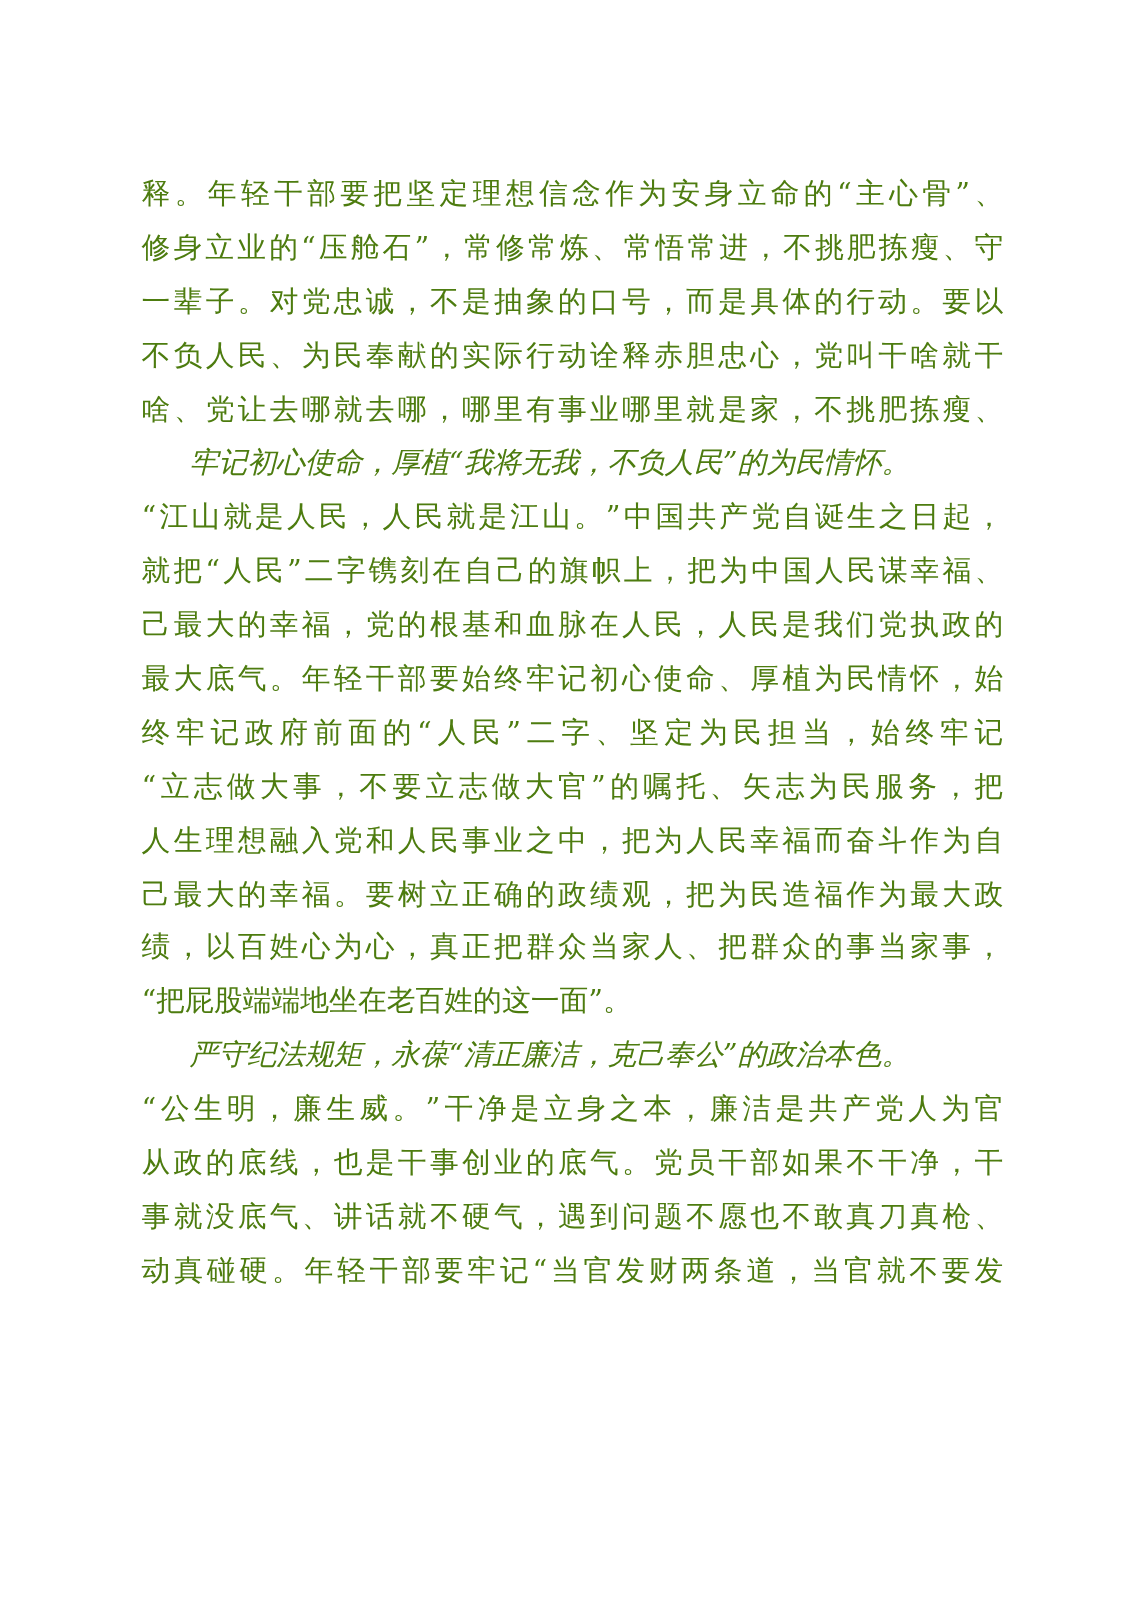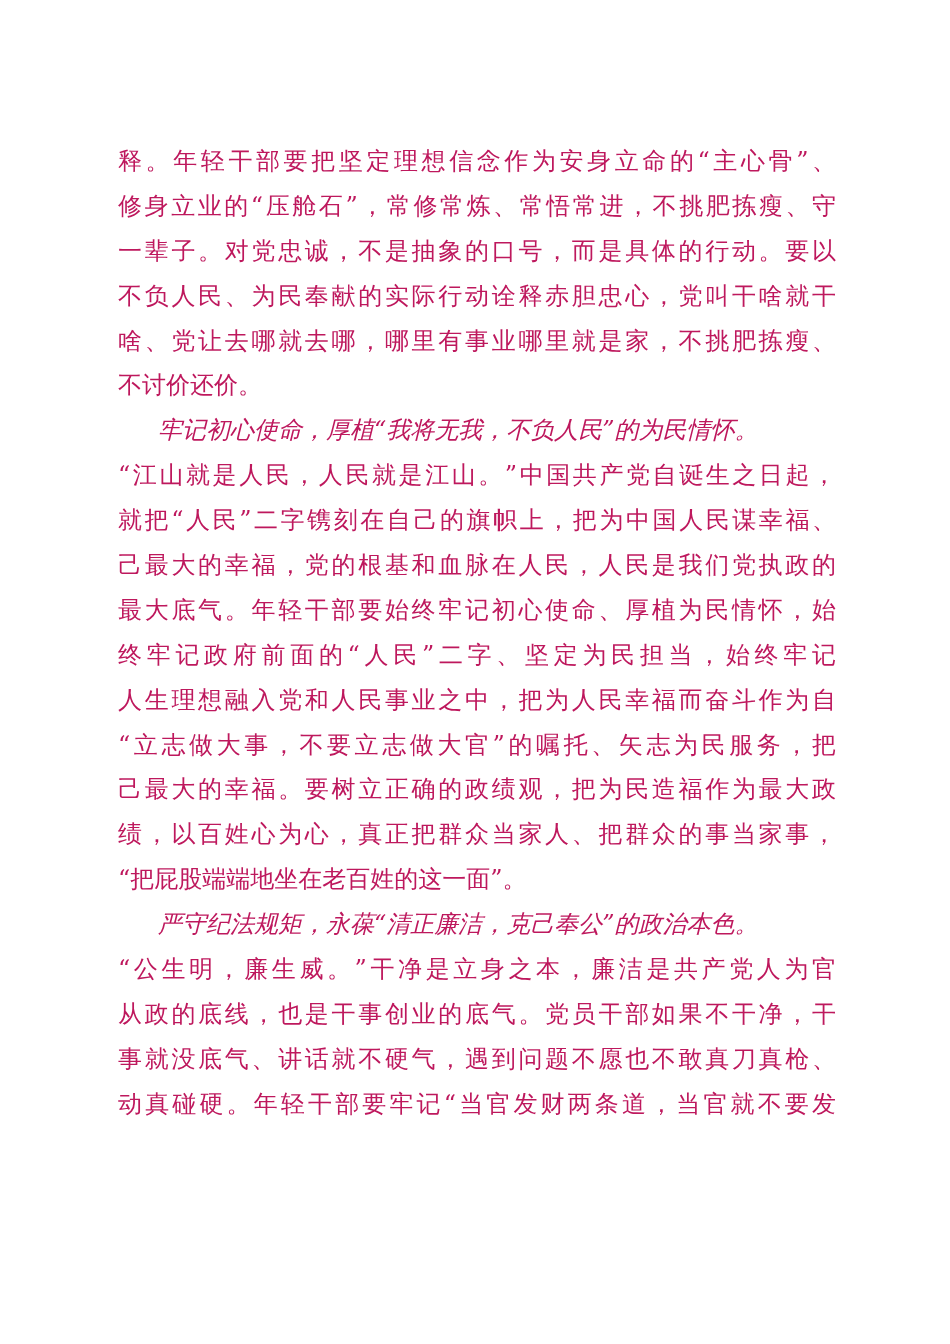--- a/index.html
+++ b/index.html
@@ -19,21 +19,21 @@
       top: 0;
       width: 950px;
       height: 1344px;
       background: #ffffff;
     }
     .content {
       position: absolute;
       left: 118px;
       top: 139px;
       width: 718px;
-      color: #be185d;
+      color: #4d7c0f;
       font-family: "DejaVu Serif", "Liberation Serif", serif;
       font-size: 24px;
       line-height: 44.9px;
     }
     .line {
       display: block;
       height: 44.9px;
       white-space: nowrap;
       text-align: justify;
       text-align-last: justify;
@@ -51,32 +51,31 @@
 
 <div class="page">
   <div class="content">
 
     <div>
       <span class="line">释。年轻干部要把坚定理想信念作为安身立命的“主心骨”、</span>
       <span class="line">修身立业的“压舱石”，常修常炼、常悟常进，不挑肥拣瘦、守</span>
       <span class="line">一辈子。对党忠诚，不是抽象的口号，而是具体的行动。要以</span>
       <span class="line">不负人民、为民奉献的实际行动诠释赤胆忠心，党叫干啥就干</span>
       <span class="line">啥、党让去哪就去哪，哪里有事业哪里就是家，不挑肥拣瘦、</span>
-      <span class="line last">不讨价还价。</span>
     </div>
 
     <div>
       <span class="line indent last">牢记初心使命，厚植“我将无我，不负人民”的为民情怀。</span>
       <span class="line">“江山就是人民，人民就是江山。”中国共产党自诞生之日起，</span>
       <span class="line">就把“人民”二字镌刻在自己的旗帜上，把为中国人民谋幸福、</span>
       <span class="line">己最大的幸福，党的根基和血脉在人民，人民是我们党执政的</span>
       <span class="line">最大底气。年轻干部要始终牢记初心使命、厚植为民情怀，始</span>
       <span class="line">终牢记政府前面的“人民”二字、坚定为民担当，始终牢记</span>
+      <span class="line">“立志做大事，不要立志做大官”的嘱托、矢志为民服务，把</span>
       <span class="line">人生理想融入党和人民事业之中，把为人民幸福而奋斗作为自</span>
-      <span class="line">“立志做大事，不要立志做大官”的嘱托、矢志为民服务，把</span>
       <span class="line">己最大的幸福。要树立正确的政绩观，把为民造福作为最大政</span>
       <span class="line">绩，以百姓心为心，真正把群众当家人、把群众的事当家事，</span>
       <span class="line last">“把屁股端端地坐在老百姓的这一面”。</span>
     </div>
 
     <div>
       <span class="line indent last">严守纪法规矩，永葆“清正廉洁，克己奉公”的政治本色。</span>
       <span class="line">“公生明，廉生威。”干净是立身之本，廉洁是共产党人为官</span>
       <span class="line">从政的底线，也是干事创业的底气。党员干部如果不干净，干</span>
       <span class="line">事就没底气、讲话就不硬气，遇到问题不愿也不敢真刀真枪、</span>

